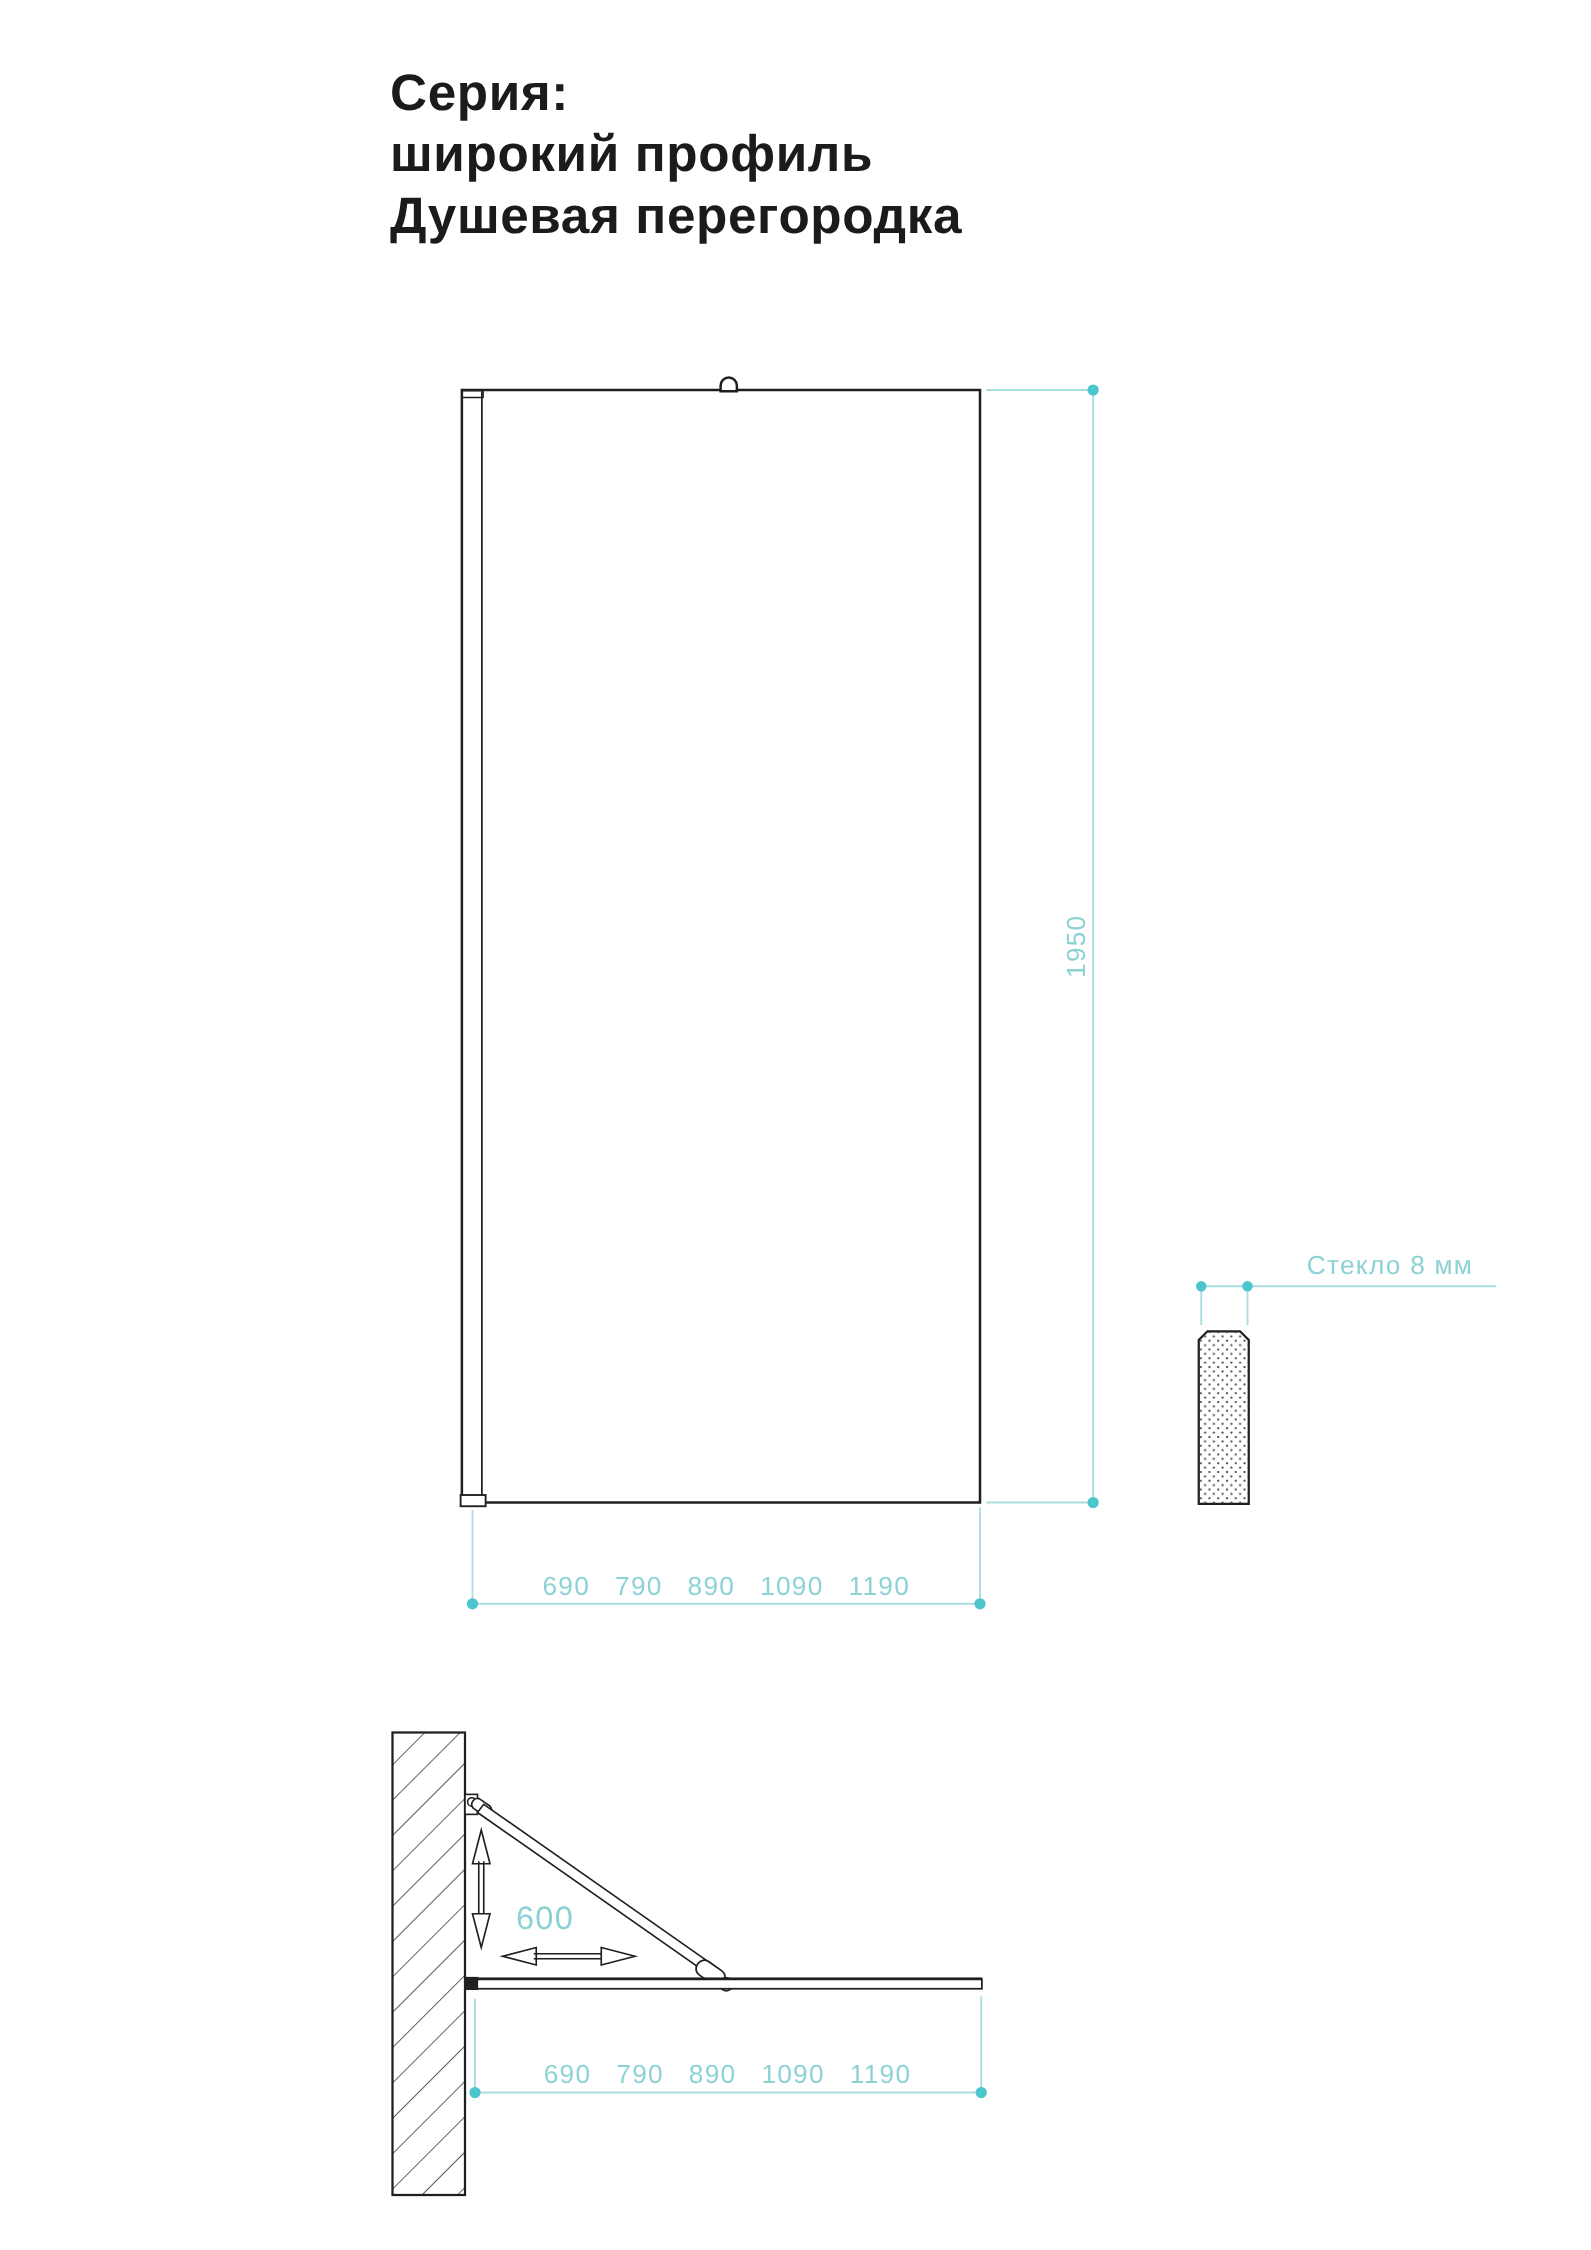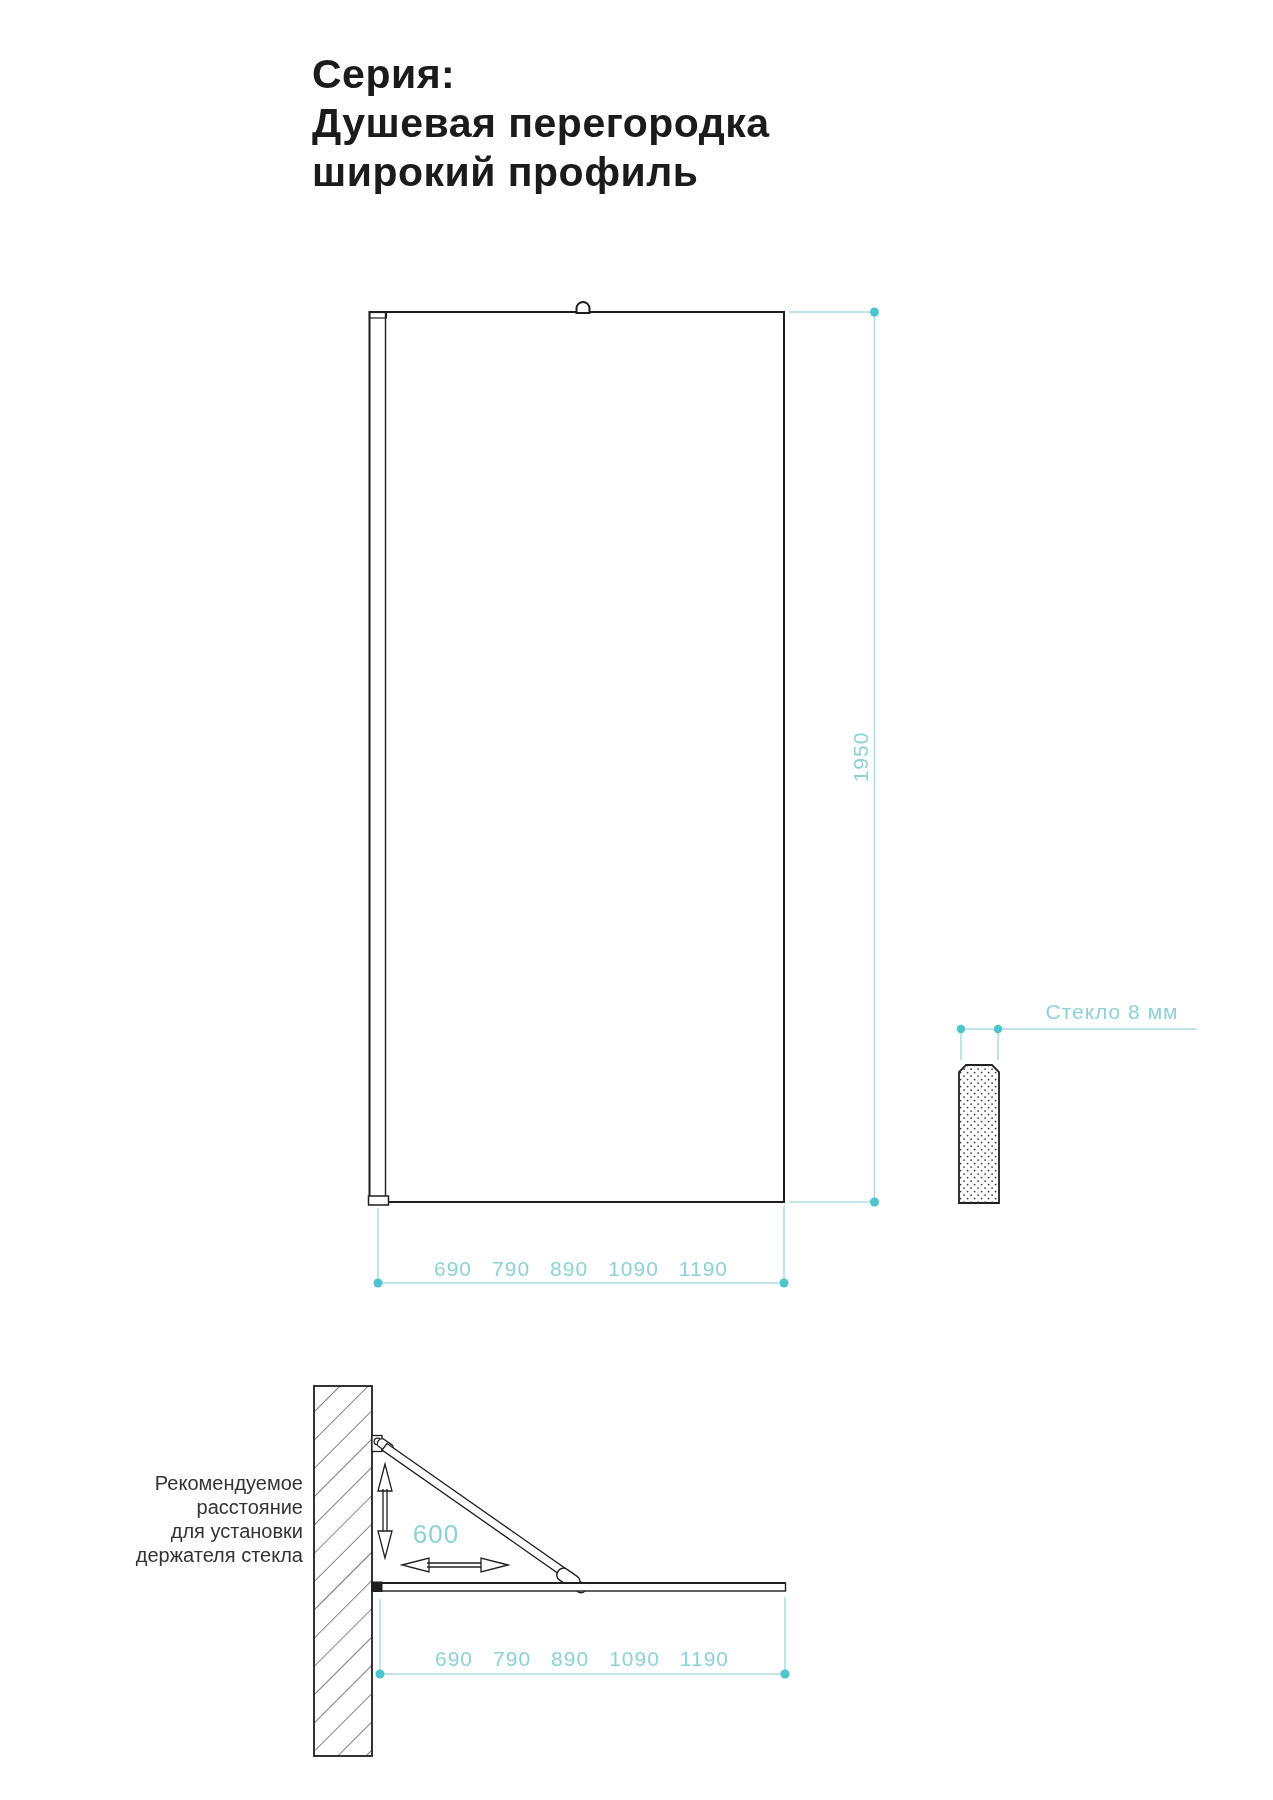--- a/index.html
+++ b/index.html
@@ -52,30 +52,24 @@
     letter-spacing:1px;
   }
 </style>
 </head>
 <body>
 
 <div class="page">
 
   <div class="title">
     <div>Серия:</div>
+    <div>широкий профиль</div>
     <div>Душевая перегородка</div>
-    <div>широкий профиль</div>
   </div>
 
-  <div class="note">
-    <div>Рекомендуемое</div>
-    <div>расстояние</div>
-    <div>для установки</div>
-    <div>держателя стекла</div>
-  </div>
 
   <svg class="drawing" width="1273" height="1800" viewBox="0 0 1273 1800">
     <defs>
       <pattern id="hatch" width="20" height="20" patternUnits="userSpaceOnUse" patternTransform="rotate(45)">
         <line x1="0" y1="0" x2="0" y2="20" stroke="#2a2a2a" stroke-width="1.2"></line>
       </pattern>
       <pattern id="stipple" width="7" height="7" patternUnits="userSpaceOnUse">
         <circle cx="1.6" cy="1.6" r="0.9" fill="#3a3a3a"></circle>
         <circle cx="5.1" cy="5.1" r="0.9" fill="#3a3a3a"></circle>
       </pattern>

